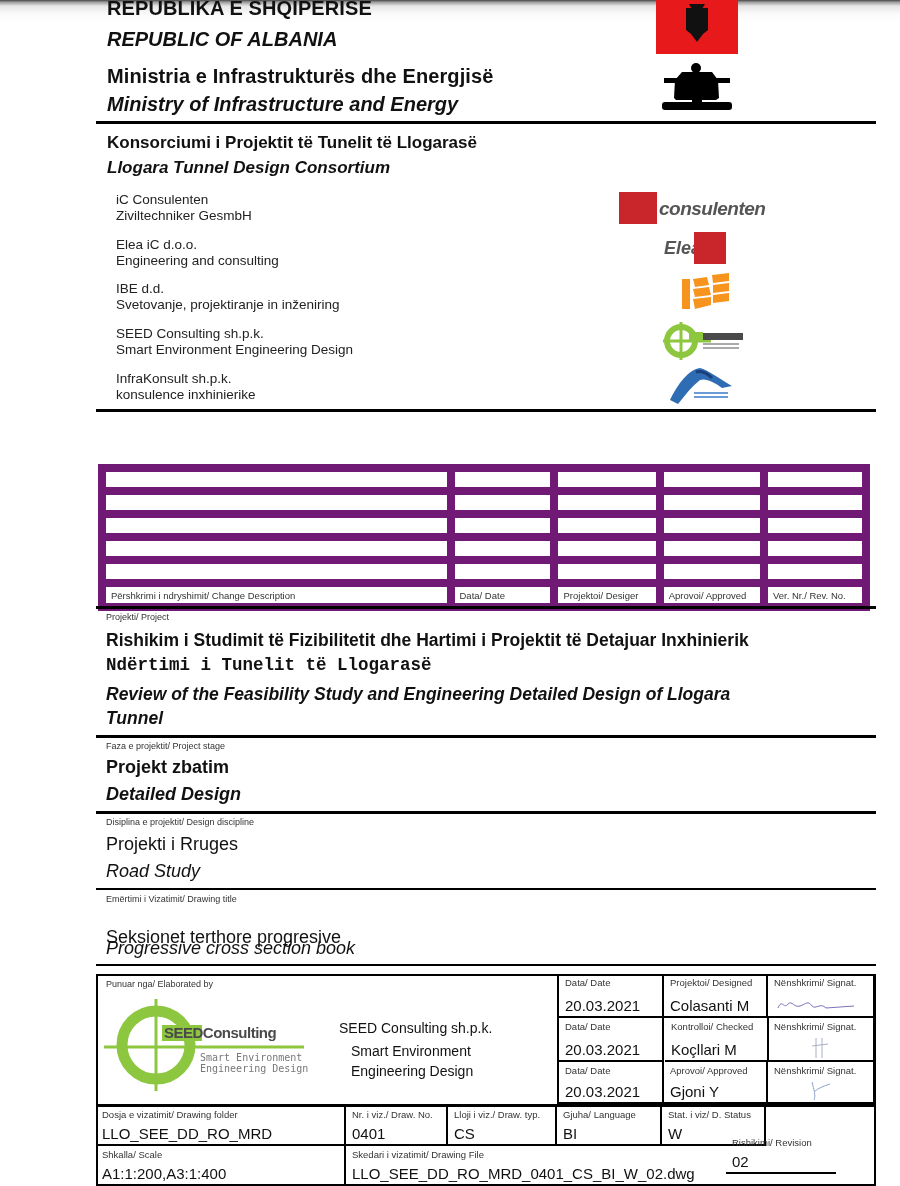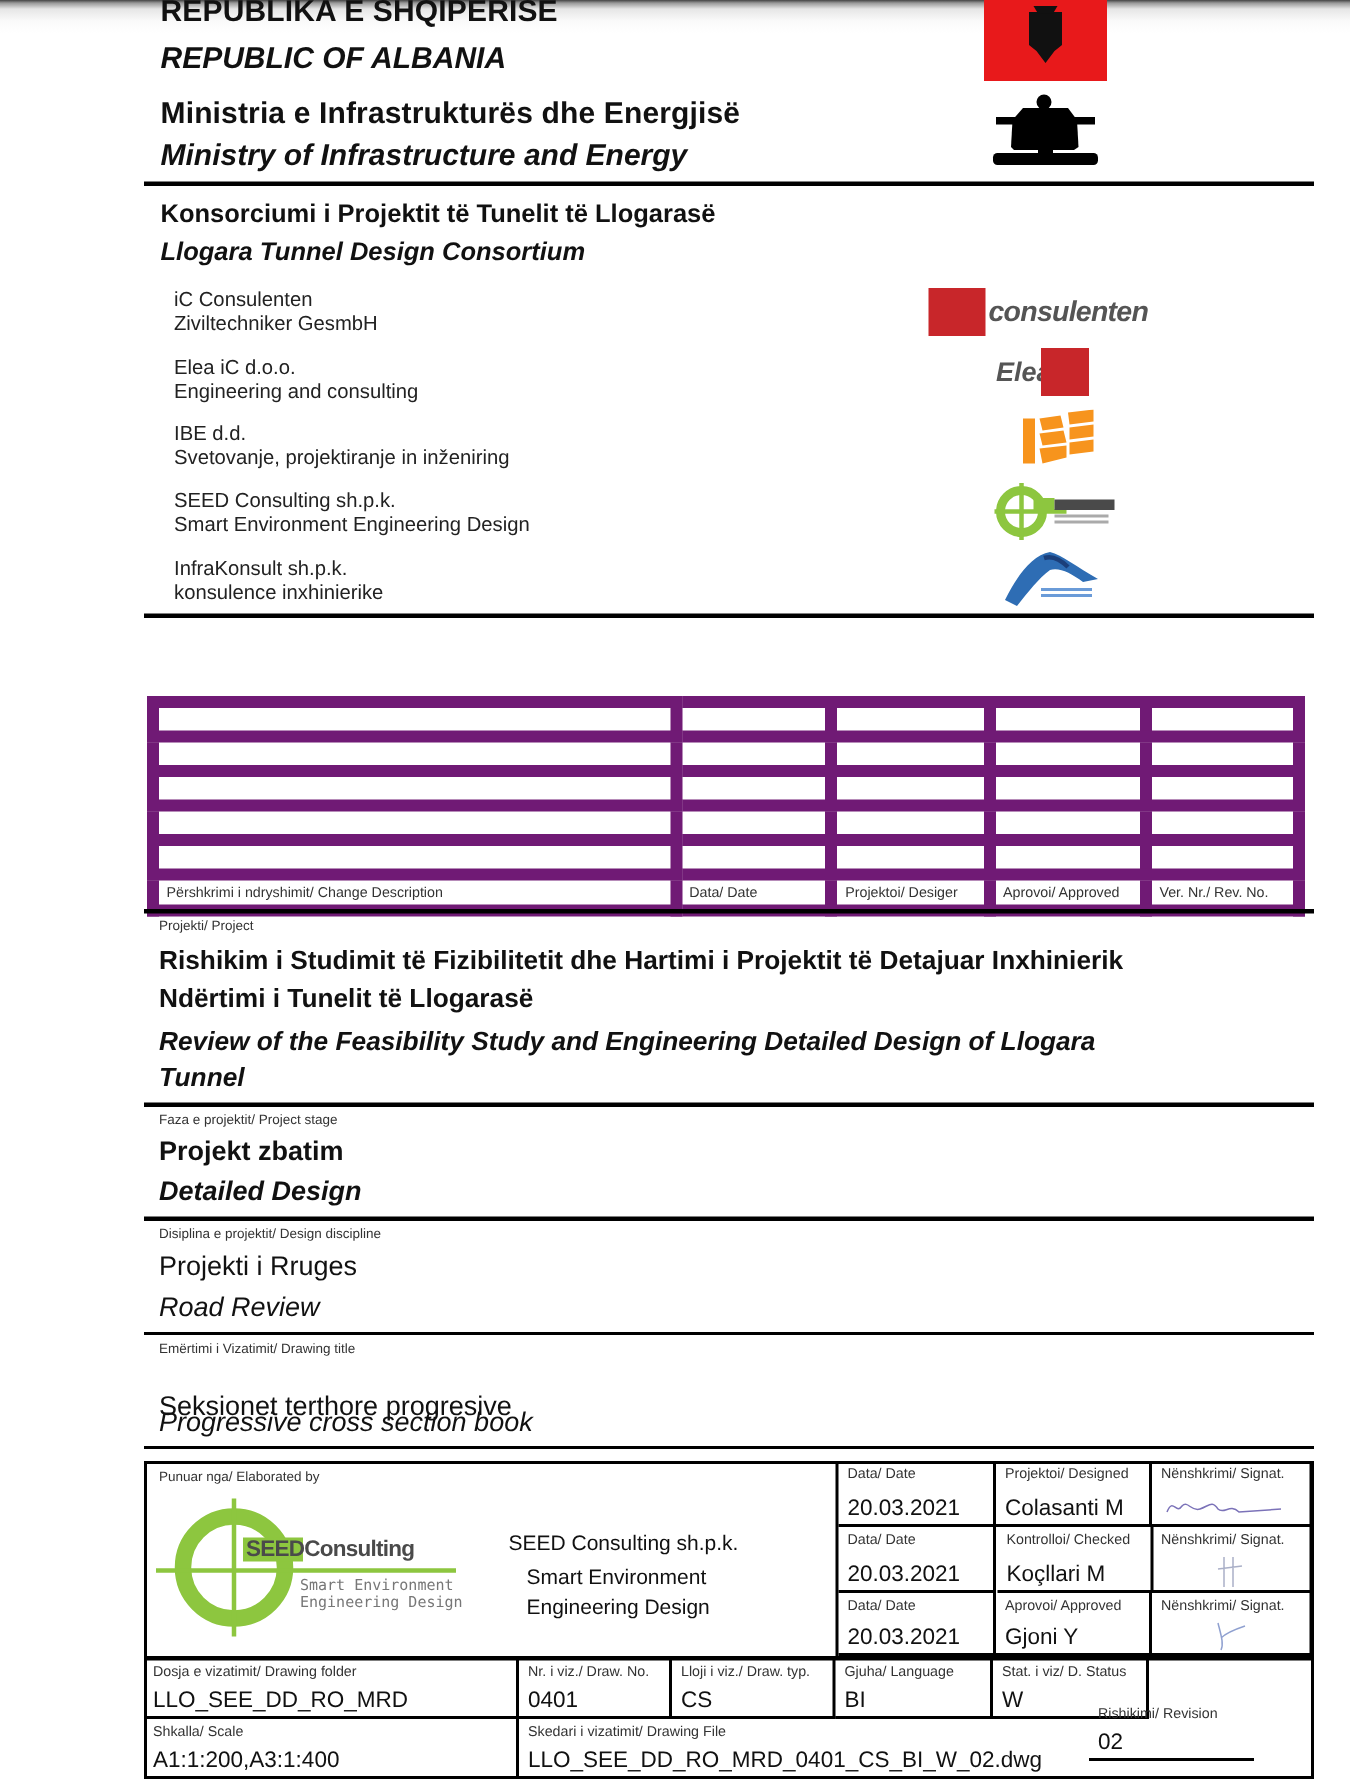--- a/index.html
+++ b/index.html
@@ -175,35 +175,35 @@
     <td>Aprovoi/ Approved</td>
     <td>Ver. Nr./ Rev. No.</td>
   </tr>
 </tbody>
   </table>
 
 <div class="hline" style="top:606px;height:3px;"></div>
 
 <div class="abs tiny" style="left:106px;top:612px;">Projekti/ Project</div>
 <div class="abs b" style="left:106px;top:630px;font-size:17.5px;">Rishikim i Studimit të Fizibilitetit dhe Hartimi i Projektit të Detajuar Inxhinierik</div>
-<div class="abs b" style="left:106px;top:655px;font-size:17.5px;">Ndërtimi i Tunelit të Llogarasë</div>
+<div class="abs b" style="left:106px;top:655px;font-size:17.5px;font-family:Liberation Mono, monospace;">Ndërtimi i Tunelit të Llogarasë</div>
 <div class="abs b i" style="left:106px;top:684px;font-size:17.5px;">Review of the Feasibility Study and Engineering Detailed Design of Llogara</div>
 <div class="abs b i" style="left:106px;top:708px;font-size:17.5px;">Tunnel</div>
 
 <div class="hline" style="top:735px;height:3px;"></div>
 
 <div class="abs tiny" style="left:106px;top:741px;">Faza e projektit/ Project stage</div>
 <div class="abs b big" style="left:106px;top:757px;font-size:18px;">Projekt zbatim</div>
 <div class="abs b i big" style="left:106px;top:784px;font-size:18px;">Detailed Design</div>
 
 <div class="hline" style="top:811px;height:3px;"></div>
 
 <div class="abs tiny" style="left:106px;top:817px;">Disiplina e projektit/ Design discipline</div>
 <div class="abs" style="left:106px;top:834px;font-size:18px;">Projekti i Rruges</div>
-<div class="abs i" style="left:106px;top:861px;font-size:18px;">Road Review</div>
+<div class="abs i" style="left:106px;top:861px;font-size:18px;">Road Study</div>
 
 <div class="hline" style="top:888px;height:2px;"></div>
 
 <div class="abs tiny" style="left:106px;top:894px;text-align:center;">Emërtimi i Vizatimit/ Drawing title</div>
 <div class="abs" style="left:106px;top:911px;font-size:18px;margin-top:16px;">Seksionet terthore progresive</div>
 <div class="abs i" style="left:106px;top:938px;font-size:18px;">Progressive cross section book</div>
 
 <div class="hline" style="top:964px;height:2px;"></div>
 
 <div class="tb" style="left:96px;top:974px;width:780px;height:212px;"></div>

